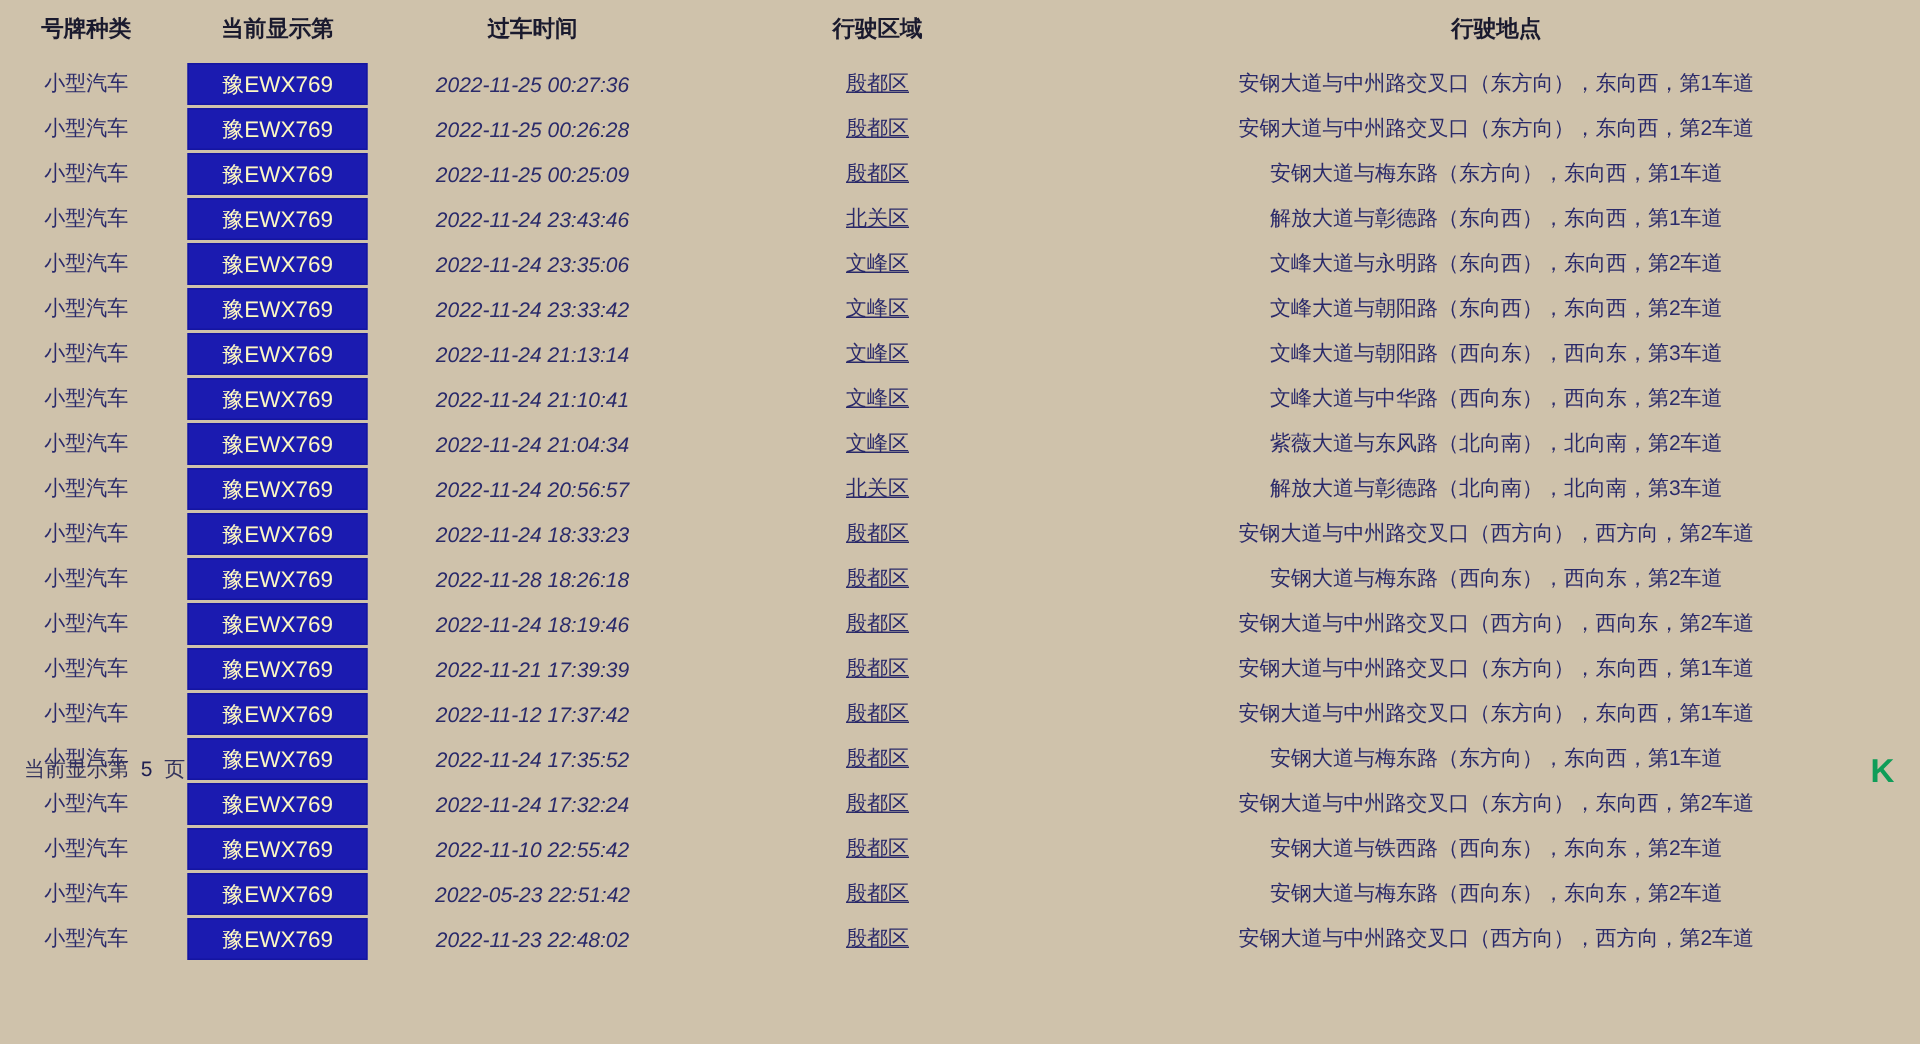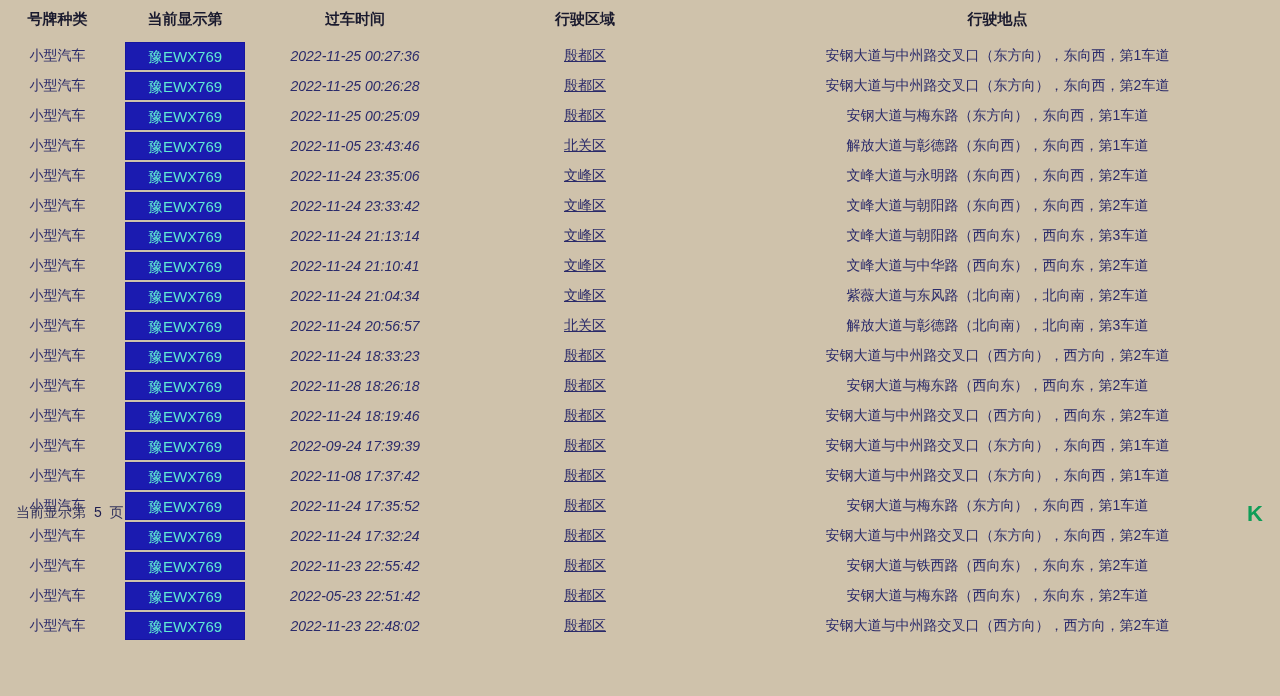--- a/index.html
+++ b/index.html
@@ -50,21 +50,21 @@
   td.time  { text-align: center; font-style: italic; }
   td.area  { text-align: center; text-decoration: underline; }
   td.place { text-align: center; }
 
   .plate-cell {
     padding: 0 !important;
   }
   .plate {
     display: block;
     background: #1b1bb0;
-    color: #5eead4;
+    color: #fef9c3;
     font-size: 15px;
     letter-spacing: 0px;
     height: 28px;
     line-height: 28px;
     margin: 1px 0;
     width: 120px;
     margin-left: auto;
     margin-right: auto;
     text-align: center;
     border: 1px solid #1515a0;
@@ -145,21 +145,21 @@
           </td>
           <td class="time">2022-11-25 00:25:09</td>
           <td class="area">殷都区</td>
           <td class="place">安钢大道与梅东路（东方向），东向西，第1车道</td>
         </tr>
         <tr>
           <td class="type">小型汽车</td>
           <td class="plate-cell">
             <span class="plate">豫EWX769</span>
           </td>
-          <td class="time">2022-11-05 23:43:46</td>
+          <td class="time">2022-11-24 23:43:46</td>
           <td class="area">北关区</td>
           <td class="place">解放大道与彰德路（东向西），东向西，第1车道</td>
         </tr>
         <tr>
           <td class="type">小型汽车</td>
           <td class="plate-cell">
             <span class="plate">豫EWX769</span>
           </td>
           <td class="time">2022-11-24 23:35:06</td>
           <td class="area">文峰区</td>
@@ -235,30 +235,30 @@
           </td>
           <td class="time">2022-11-24 18:19:46</td>
           <td class="area">殷都区</td>
           <td class="place">安钢大道与中州路交叉口（西方向），西向东，第2车道</td>
         </tr>
         <tr>
           <td class="type">小型汽车</td>
           <td class="plate-cell">
             <span class="plate">豫EWX769</span>
           </td>
-          <td class="time">2022-09-24 17:39:39</td>
+          <td class="time">2022-11-21 17:39:39</td>
           <td class="area">殷都区</td>
           <td class="place">安钢大道与中州路交叉口（东方向），东向西，第1车道</td>
         </tr>
         <tr>
           <td class="type">小型汽车</td>
           <td class="plate-cell">
             <span class="plate">豫EWX769</span>
           </td>
-          <td class="time">2022-11-08 17:37:42</td>
+          <td class="time">2022-11-12 17:37:42</td>
           <td class="area">殷都区</td>
           <td class="place">安钢大道与中州路交叉口（东方向），东向西，第1车道</td>
         </tr>
         <tr>
           <td class="type">小型汽车</td>
           <td class="plate-cell">
             <span class="plate">豫EWX769</span>
           </td>
           <td class="time">2022-11-24 17:35:52</td>
           <td class="area">殷都区</td>
@@ -271,21 +271,21 @@
           </td>
           <td class="time">2022-11-24 17:32:24</td>
           <td class="area">殷都区</td>
           <td class="place">安钢大道与中州路交叉口（东方向），东向西，第2车道</td>
         </tr>
         <tr>
           <td class="type">小型汽车</td>
           <td class="plate-cell">
             <span class="plate">豫EWX769</span>
           </td>
-          <td class="time">2022-11-23 22:55:42</td>
+          <td class="time">2022-11-10 22:55:42</td>
           <td class="area">殷都区</td>
           <td class="place">安钢大道与铁西路（西向东），东向东，第2车道</td>
         </tr>
         <tr>
           <td class="type">小型汽车</td>
           <td class="plate-cell">
             <span class="plate">豫EWX769</span>
           </td>
           <td class="time">2022-05-23 22:51:42</td>
           <td class="area">殷都区</td>

